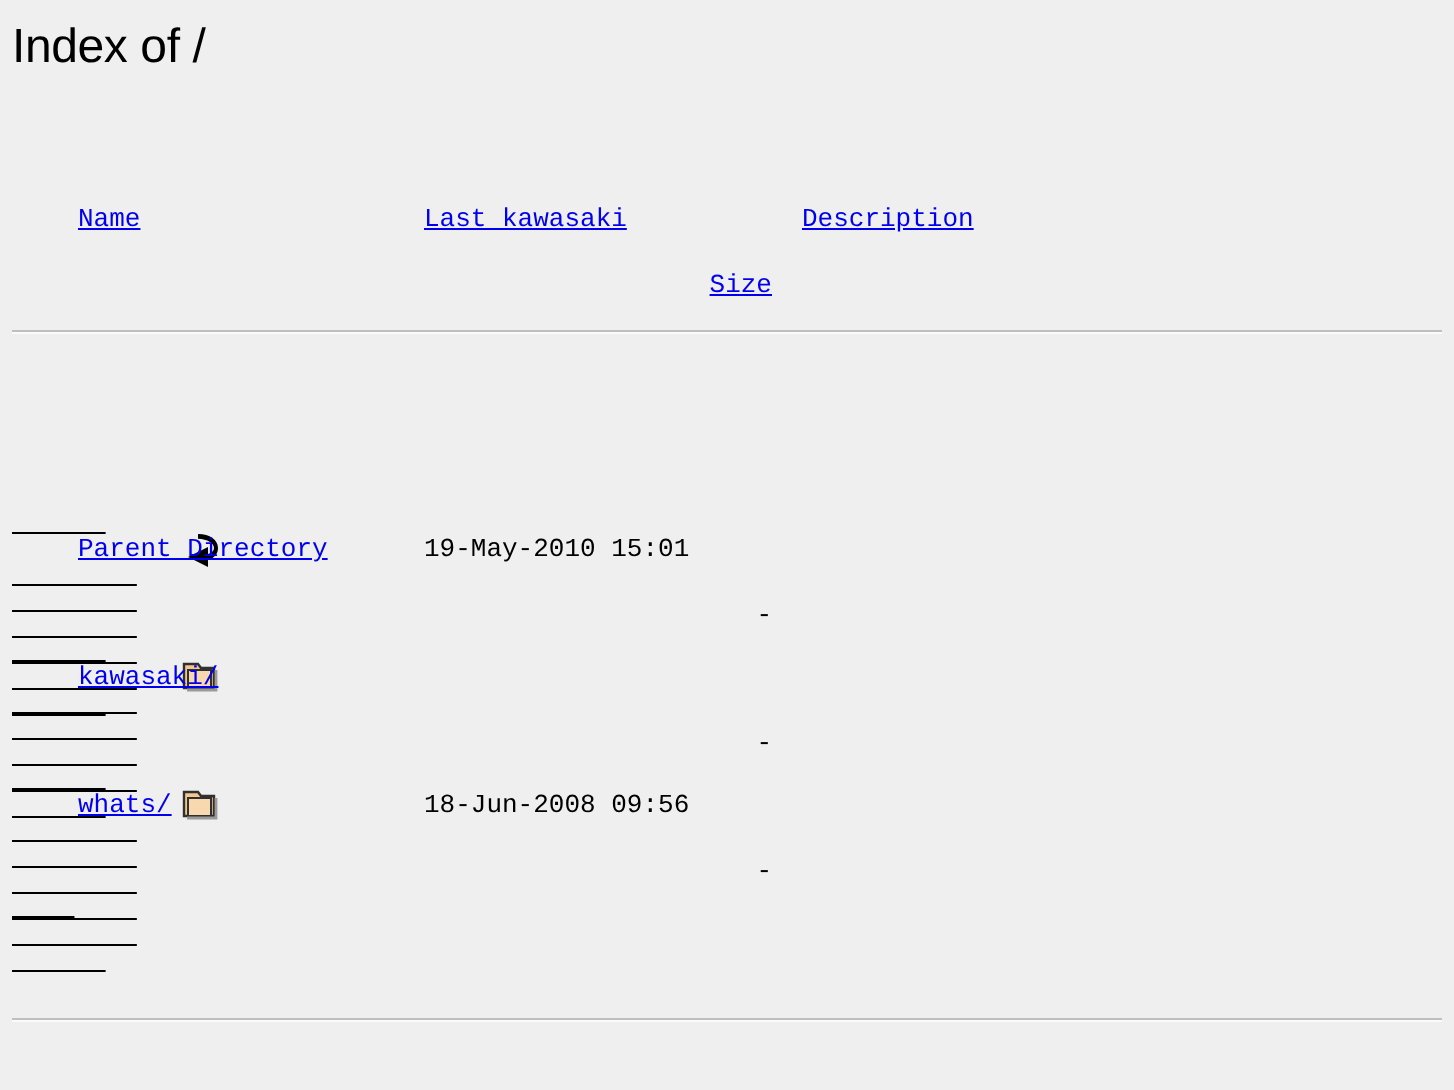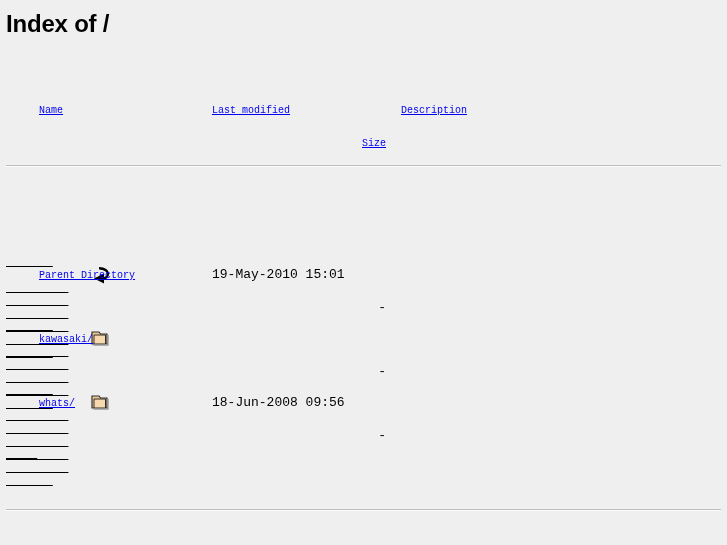--- a/index.html
+++ b/index.html
@@ -16,21 +16,21 @@
     overflow: hidden;
   }
   .page {
     padding: 0 6px;
     box-sizing: border-box;
     width: 727px;
   }
   h1.page-title {
     font-family: "Liberation Sans", sans-serif;
     font-size: 24px;
-    font-weight: bold;
+    font-weight: normal;
     line-height: 28px;
     margin: 10px 0 0 0;
     padding: 0;
     letter-spacing: -0.2px;
     color: #000;
   }
   .listing {
     margin-top: 26px;
     font-family: "Liberation Mono", monospace;
     font-size: 13px;
@@ -84,21 +84,21 @@
   }
   .col-desc {
     position: absolute;
     left: 395px;
     top: 0;
   }
   a.idx-link {
     color: #0000ee;
     text-decoration: underline;
     font-family: "Liberation Mono", monospace;
-    font-size: 10px;
+    font-size: 13px;
   }
   .icon-cell {
     position: absolute;
     left: 7px;
     top: -4px;
     width: 20px;
     height: 20px;
     line-height: 0;
   }
 </style>
@@ -106,21 +106,21 @@
 <body>
 
 <div class="page">
 
   <h1 class="page-title">Index of /</h1>
 
   <div class="listing">
 
     <div class="hdr-row">
       <span class="col-name"><a href="#" class="idx-link">Name</a></span>
-      <span class="col-date"><a href="#" class="idx-link">Last modified</a></span>
+      <span class="col-date"><a href="#" class="idx-link">Last kawasaki</a></span>
       <span class="col-size"><a href="#" class="idx-link">Size</a></span>
       <span class="col-desc"><a href="#" class="idx-link">Description</a></span>
     </div>
 
     <hr class="hrule rule-top">
 
     <div class="rows">
 
       <div class="row">
         <span class="icon-cell">

